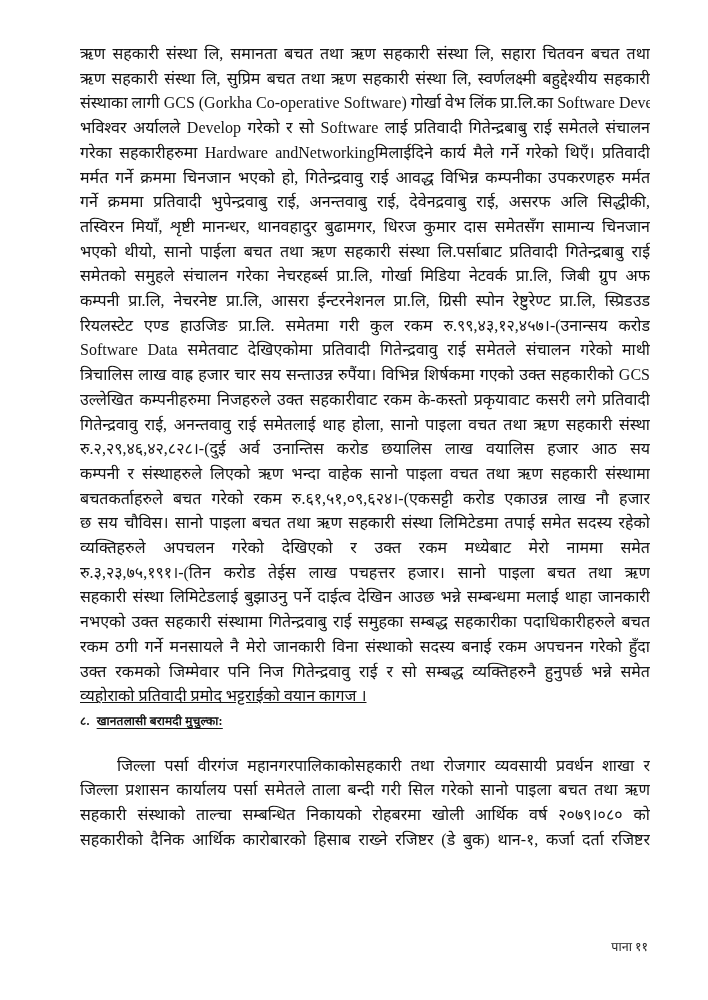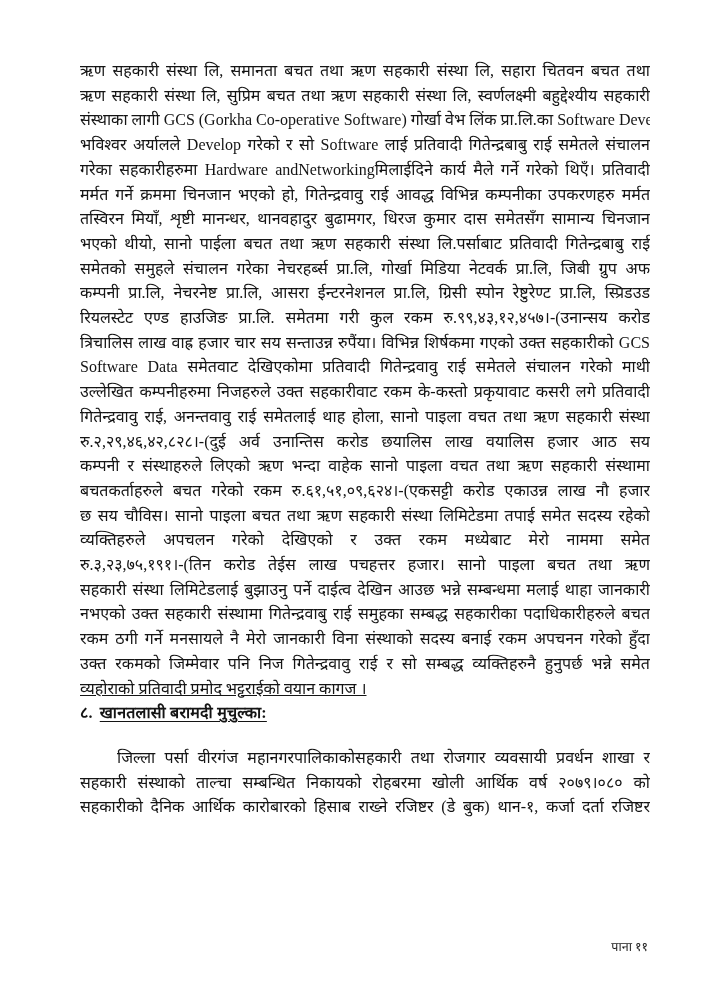--- a/index.html
+++ b/index.html
@@ -2,21 +2,21 @@
 <html><head>
 <meta charset="utf-8">
 <style>
   html, body { margin: 0; padding: 0; background: #ffffff; }
   .page {
     position: relative;
     width: 708px;
     height: 1000px;
     background: #ffffff;
     box-sizing: border-box;
-    padding: 59px 58px 0 80px;
+    padding: 42px 58px 0 80px;
     color: #141414;
     font-family: "Liberation Serif", "DejaVu Serif", serif;
     font-size: 16px;
     overflow: hidden;
   }
   .textcol { width: 570px; }
   .line {
     text-align: justify;
     text-align-last: justify;
     line-height: 24.7px;
@@ -26,21 +26,21 @@
   .line-short {
     text-align: left;
     text-align-last: left;
     line-height: 24.7px;
     text-decoration: underline;
   }
   .para2 .line:first-child { text-indent: 37px; margin-top: 20px; }
   .heading-row {
     font-weight: bold;
     line-height: 24.7px;
-    font-size: 16px;
+    font-size: 12px;
     letter-spacing: 0.2px;
   }
   .h-num { margin-right: 7px; }
   .h-title { text-decoration: underline; text-underline-offset: 3px; }
   .footer {
     position: absolute;
     top: 938px;
     right: 60px;
     font-size: 12.5px;
     color: #1a1a1a;
@@ -53,27 +53,28 @@
 <div class="page">
   <div class="textcol">
 
     <div class="para1">
         <div class="line">ऋण सहकारी संस्था लि, समानता बचत तथा ऋण सहकारी संस्था लि, सहारा चितवन बचत तथा</div>
         <div class="line">ऋण सहकारी संस्था लि, सुप्रिम बचत तथा ऋण सहकारी संस्था लि, स्वर्णलक्ष्मी बहुद्देश्यीय सहकारी</div>
         <div class="line">संस्थाका लागी GCS (Gorkha Co-operative Software) गोर्खा वेभ लिंक प्रा.लि.का Software Developer</div>
         <div class="line">भविश्वर अर्यालले Develop गरेको र सो Software लाई प्रतिवादी गितेन्द्रबाबु राई समेतले संचालन</div>
         <div class="line">गरेका सहकारीहरुमा Hardware andNetworkingमिलाईदिने कार्य मैले गर्ने गरेको थिएँ। प्रतिवादी</div>
         <div class="line">मर्मत गर्ने क्रममा चिनजान भएको हो, गितेन्द्रवावु राई आवद्ध विभिन्न कम्पनीका उपकरणहरु मर्मत</div>
+        <div class="line">गर्ने क्रममा प्रतिवादी भुपेन्द्रवाबु राई, अनन्तवाबु राई, देवेनद्रवाबु राई, असरफ अलि सिद्धीकी,</div>
         <div class="line">तस्विरन मियाँ, शृष्टी मानन्धर, थानवहादुर बुढामगर, धिरज कुमार दास समेतसँग सामान्य चिनजान</div>
         <div class="line">भएको थीयो, सानो पाईला बचत तथा ऋण सहकारी संस्था लि.पर्साबाट प्रतिवादी गितेन्द्रबाबु राई</div>
         <div class="line">समेतको समुहले संचालन गरेका नेचरहर्ब्स प्रा.लि, गोर्खा मिडिया नेटवर्क प्रा.लि, जिबी ग्रुप अफ</div>
         <div class="line">कम्पनी प्रा.लि, नेचरनेष्ट प्रा.लि, आसरा ईन्टरनेशनल प्रा.लि, ग्रिसी स्पोन रेष्टुरेण्ट प्रा.लि, स्प्रिडउड</div>
         <div class="line">रियलस्टेट एण्ड हाउजिङ प्रा.लि. समेतमा गरी कुल रकम रु.९९,४३,१२,४५७।-(उनान्सय करोड</div>
+        <div class="line">Software Data समेतवाट देखिएकोमा प्रतिवादी गितेन्द्रवावु राई समेतले संचालन गरेको माथी</div>
         <div class="line">त्रिचालिस लाख वाह्र हजार चार सय सन्ताउन्न रुपैंया। विभिन्न शिर्षकमा गएको उक्त सहकारीको GCS</div>
-        <div class="line">Software Data समेतवाट देखिएकोमा प्रतिवादी गितेन्द्रवावु राई समेतले संचालन गरेको माथी</div>
         <div class="line">उल्लेखित कम्पनीहरुमा निजहरुले उक्त सहकारीवाट रकम के-कस्तो प्रकृयावाट कसरी लगे प्रतिवादी</div>
         <div class="line">गितेन्द्रवावु राई, अनन्तवावु राई समेतलाई थाह होला, सानो पाइला वचत तथा ऋण सहकारी संस्था</div>
         <div class="line">रु.२,२९,४६,४२,८२८।-(दुई अर्व उनान्तिस करोड छयालिस लाख वयालिस हजार आठ सय</div>
         <div class="line">कम्पनी र संस्थाहरुले लिएको ऋण भन्दा वाहेक सानो पाइला वचत तथा ऋण सहकारी संस्थामा</div>
         <div class="line">बचतकर्ताहरुले बचत गरेको रकम रु.६१,५१,०९,६२४।-(एकसट्टी करोड एकाउन्न लाख नौ हजार</div>
         <div class="line">छ सय चौविस। सानो पाइला बचत तथा ऋण सहकारी संस्था लिमिटेडमा तपाई समेत सदस्य रहेको</div>
         <div class="line">व्यक्तिहरुले अपचलन गरेको देखिएको र उक्त रकम मध्येबाट मेरो नाममा समेत</div>
         <div class="line">रु.३,२३,७५,१९१।-(तिन करोड तेईस लाख पचहत्तर हजार। सानो पाइला बचत तथा ऋण</div>
         <div class="line">सहकारी संस्था लिमिटेडलाई बुझाउनु पर्ने दाईत्व देखिन आउछ भन्ने सम्बन्धमा मलाई थाहा जानकारी</div>
         <div class="line">नभएको उक्त सहकारी संस्थामा गितेन्द्रवाबु राई समुहका सम्बद्ध सहकारीका पदाधिकारीहरुले बचत</div>
@@ -82,20 +83,21 @@
       </div>
 
     <div class="line-short">व्यहोराको प्रतिवादी प्रमोद भट्टराईको वयान कागज ।</div>
 
     <div class="heading-row">
       <span class="h-num">८.</span><span class="h-title">खानतलासी बरामदी मुचुल्का:</span>
     </div>
 
     <div class="para2">
         <div class="line">जिल्ला पर्सा वीरगंज महानगरपालिकाकोसहकारी तथा रोजगार व्यवसायी प्रवर्धन शाखा र</div>
+        <div class="line">जिल्ला प्रशासन कार्यालय पर्सा समेतले ताला बन्दी गरी सिल गरेको सानो पाइला बचत तथा ऋण</div>
         <div class="line">सहकारी संस्थाको ताल्चा सम्बन्धित निकायको रोहबरमा खोली आर्थिक वर्ष २०७९।०८० को</div>
         <div class="line">सहकारीको दैनिक आर्थिक कारोबारको हिसाब राख्ने रजिष्टर (डे बुक) थान-१, कर्जा दर्ता रजिष्टर</div>
       </div>
 
   </div>
 
   <div class="footer">पाना ११</div>
 </div>
 
 </body></html>

